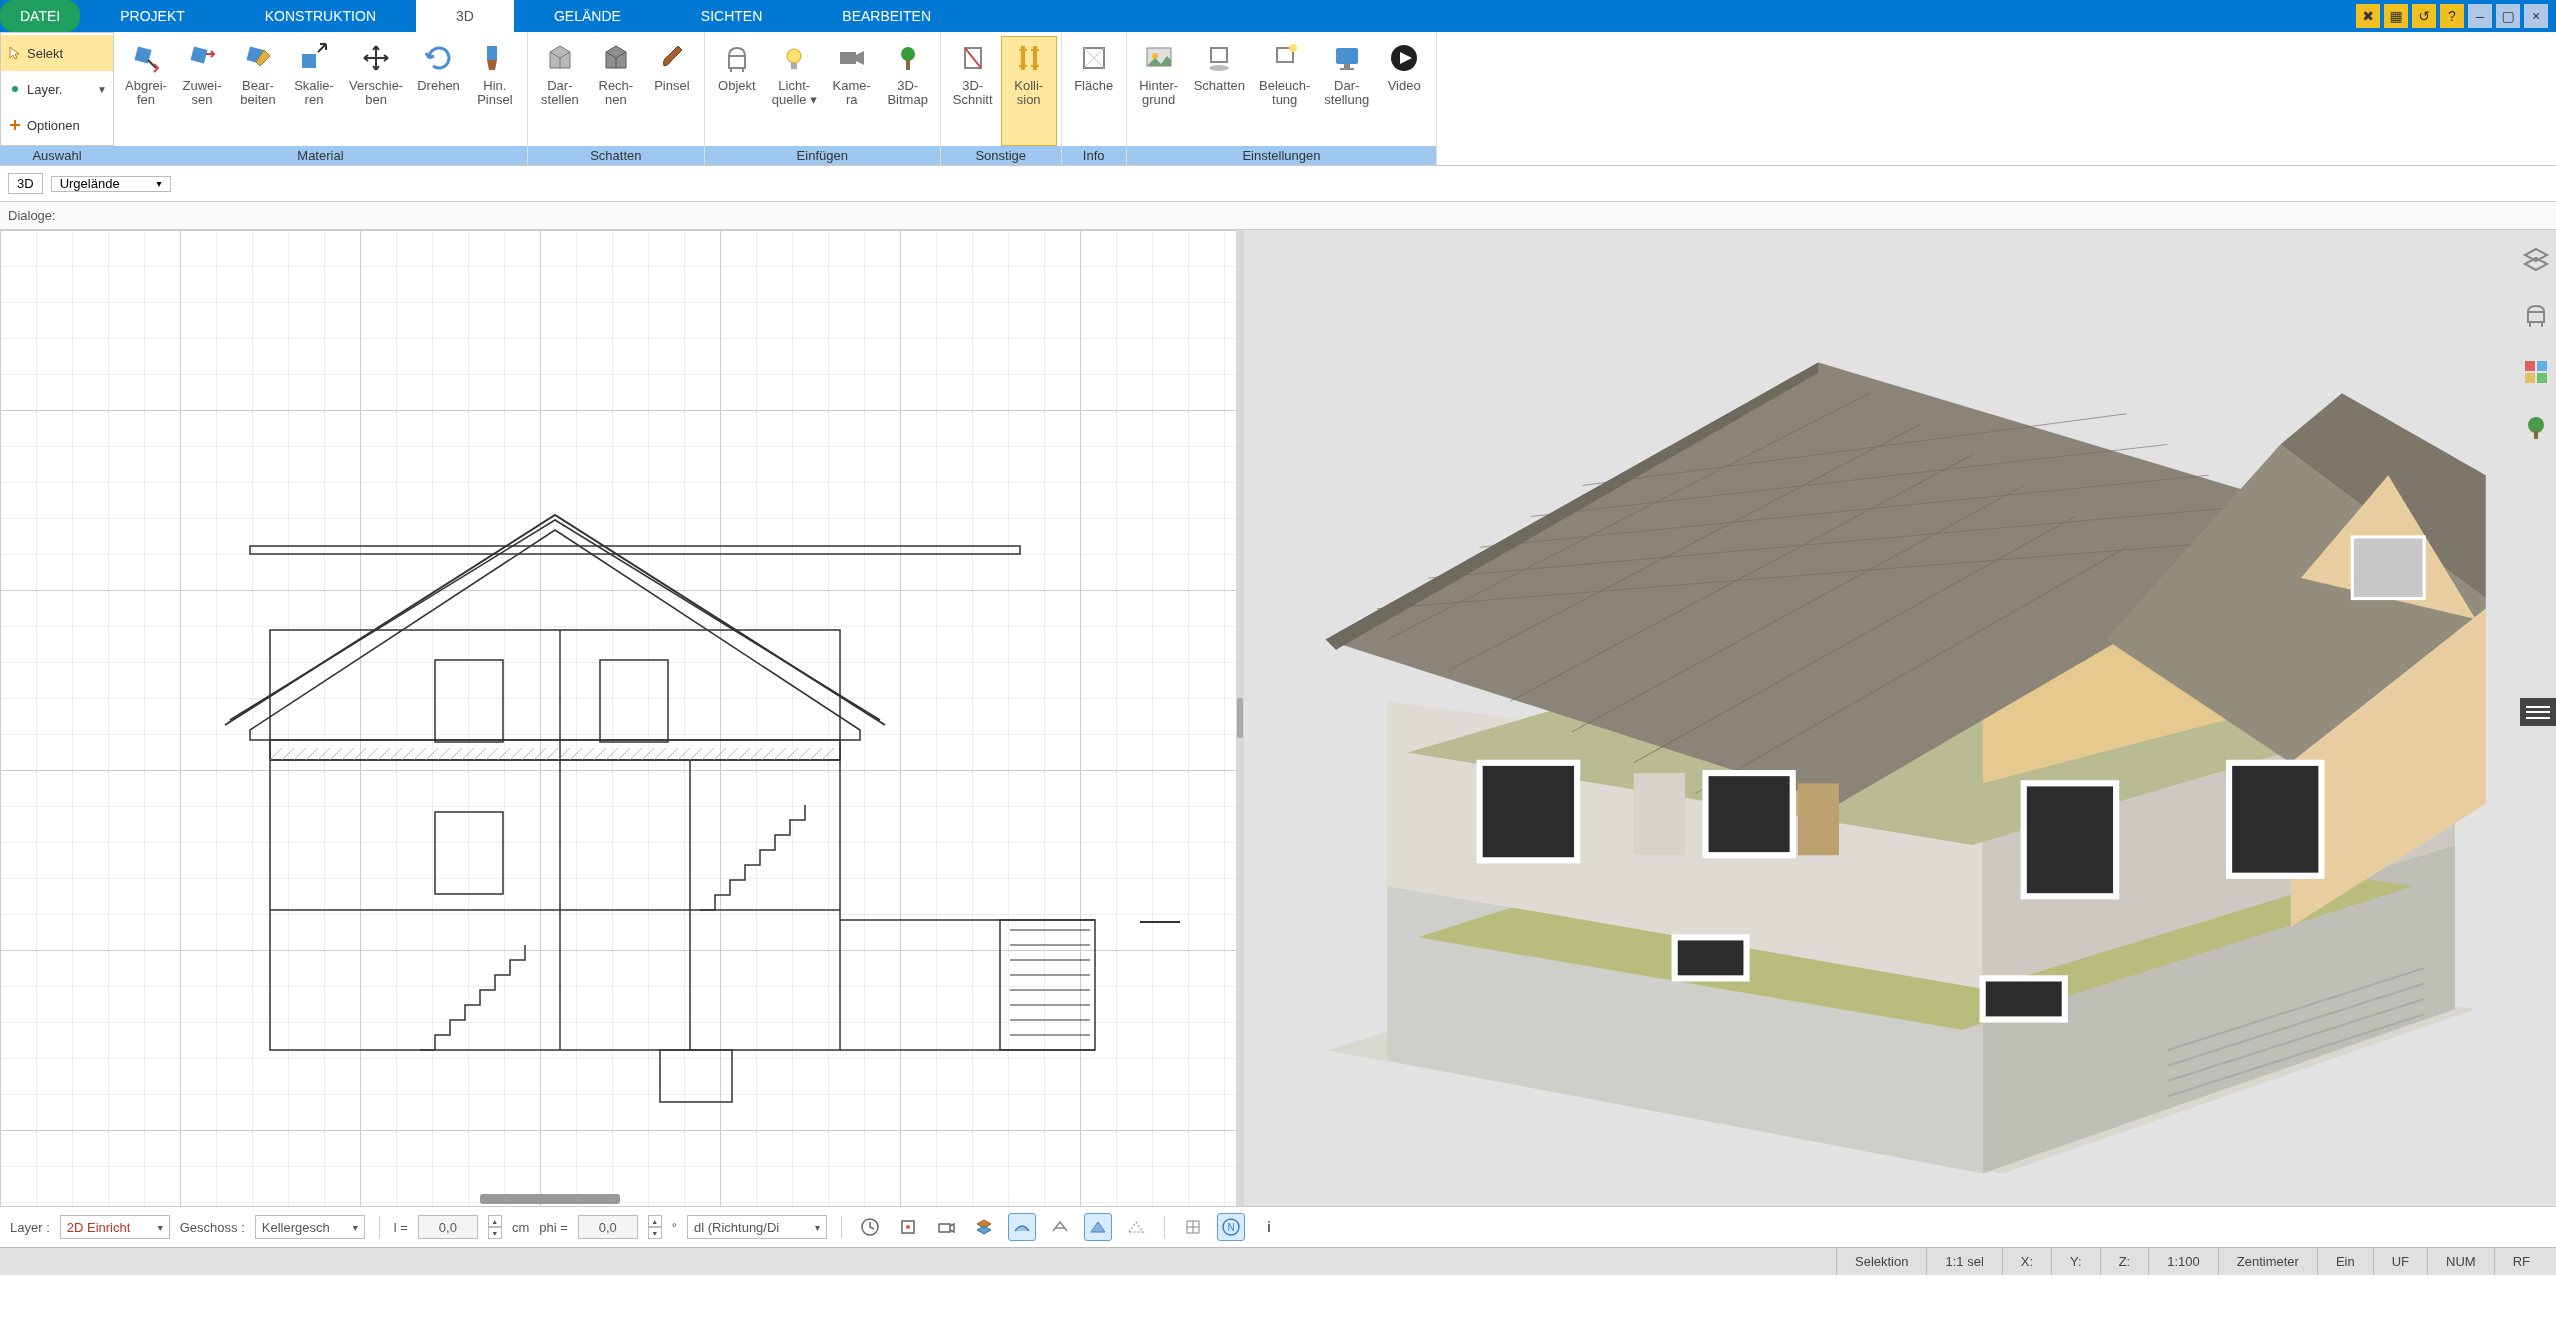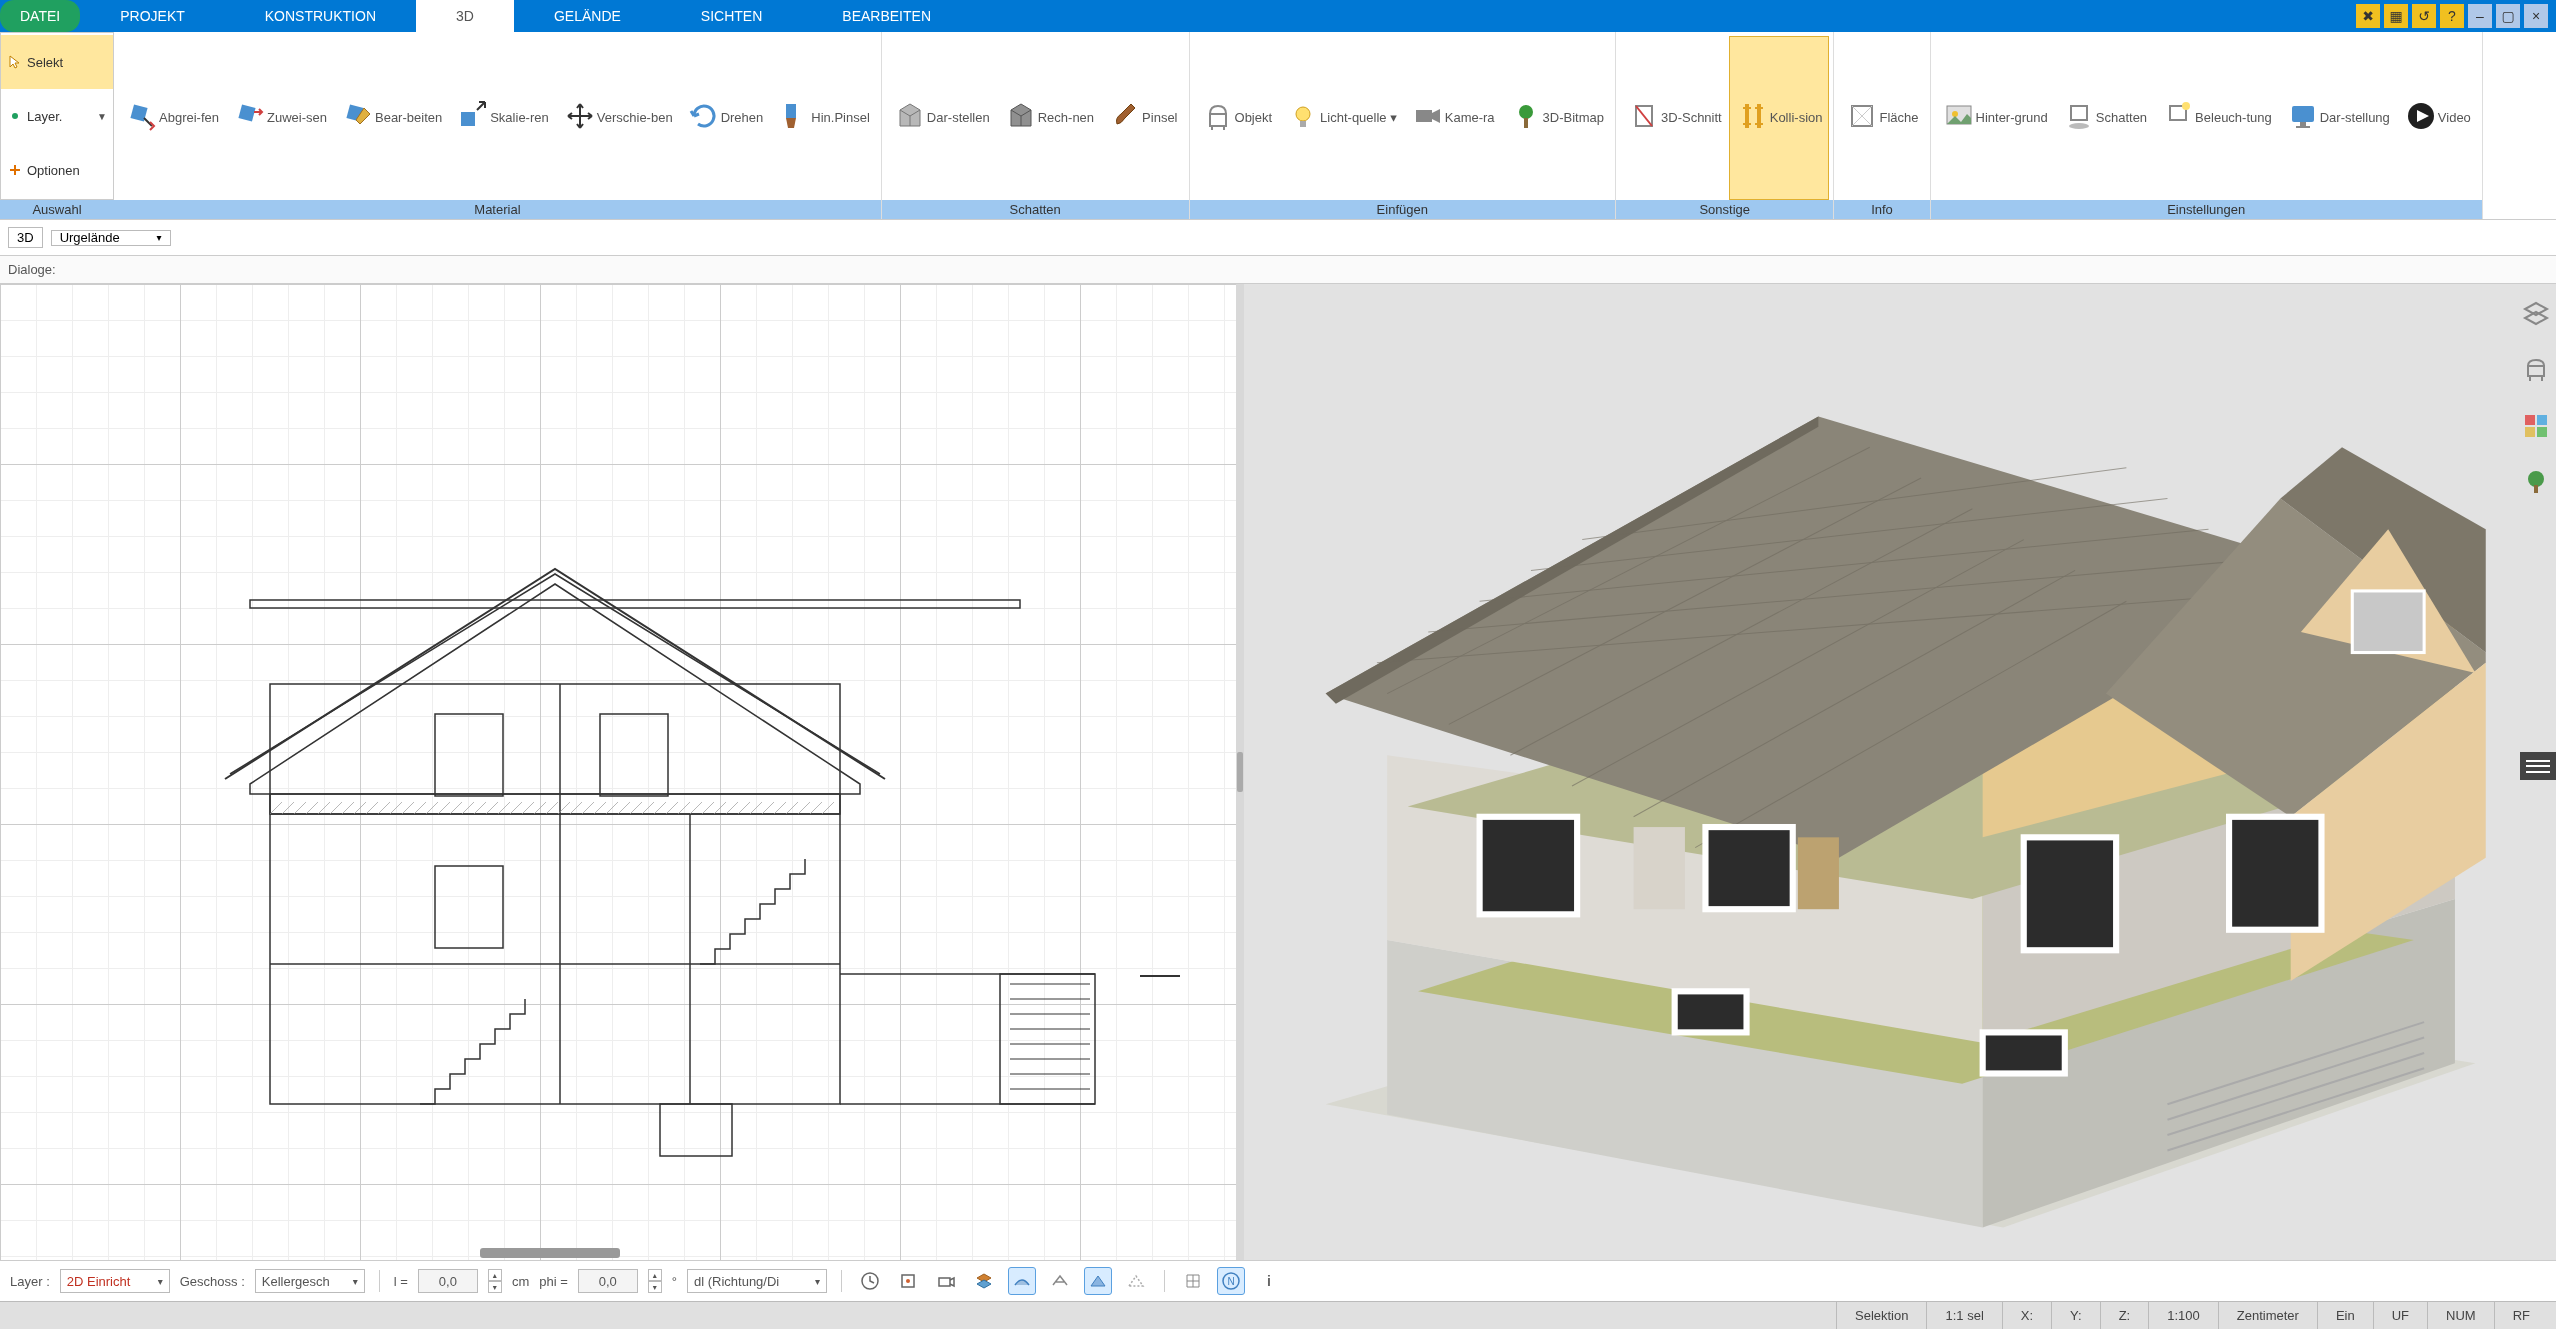--- a/index.html
+++ b/index.html
@@ -66,21 +66,21 @@
   width: 114px;
   background: #fff;
 }
 .auswahl-box {
   border: 1px solid #ccc;
   padding: 2px 0;
 }
 .auswahl-line {
   display: flex;
   align-items: center;
-  padding: 19px 6px;
+  padding: 10px 6px;
   font-size: 13px;
   color: #333;
   cursor: pointer;
 }
 .auswahl-line .sm-icon { width:16px; height:16px; margin-right:4px; display:inline-flex; align-items:center; justify-content:center; }
 .auswahl-selekt { background: #ffe79e; }
 .auswahl-line .dd { margin-left:auto; font-size:10px; color:#555; }
 
 .ribbon-groups {
   display: flex;
@@ -91,21 +91,21 @@
   flex-direction: column;
   border-right: 1px solid #ddd;
 }
 .ribbon-buttons {
   display: flex;
   padding: 4px 4px 0 4px;
   flex: 1;
 }
 .ribbon-btn {
   display: flex;
-  flex-direction: row;
+  flex-direction: column;
   align-items: center;
   padding: 4px 6px;
   min-width: 56px;
   cursor: pointer;
   border: 1px solid transparent;
   text-align: center;
   font-size: 13px;
   color: #555;
   justify-content: flex-start;
 }

